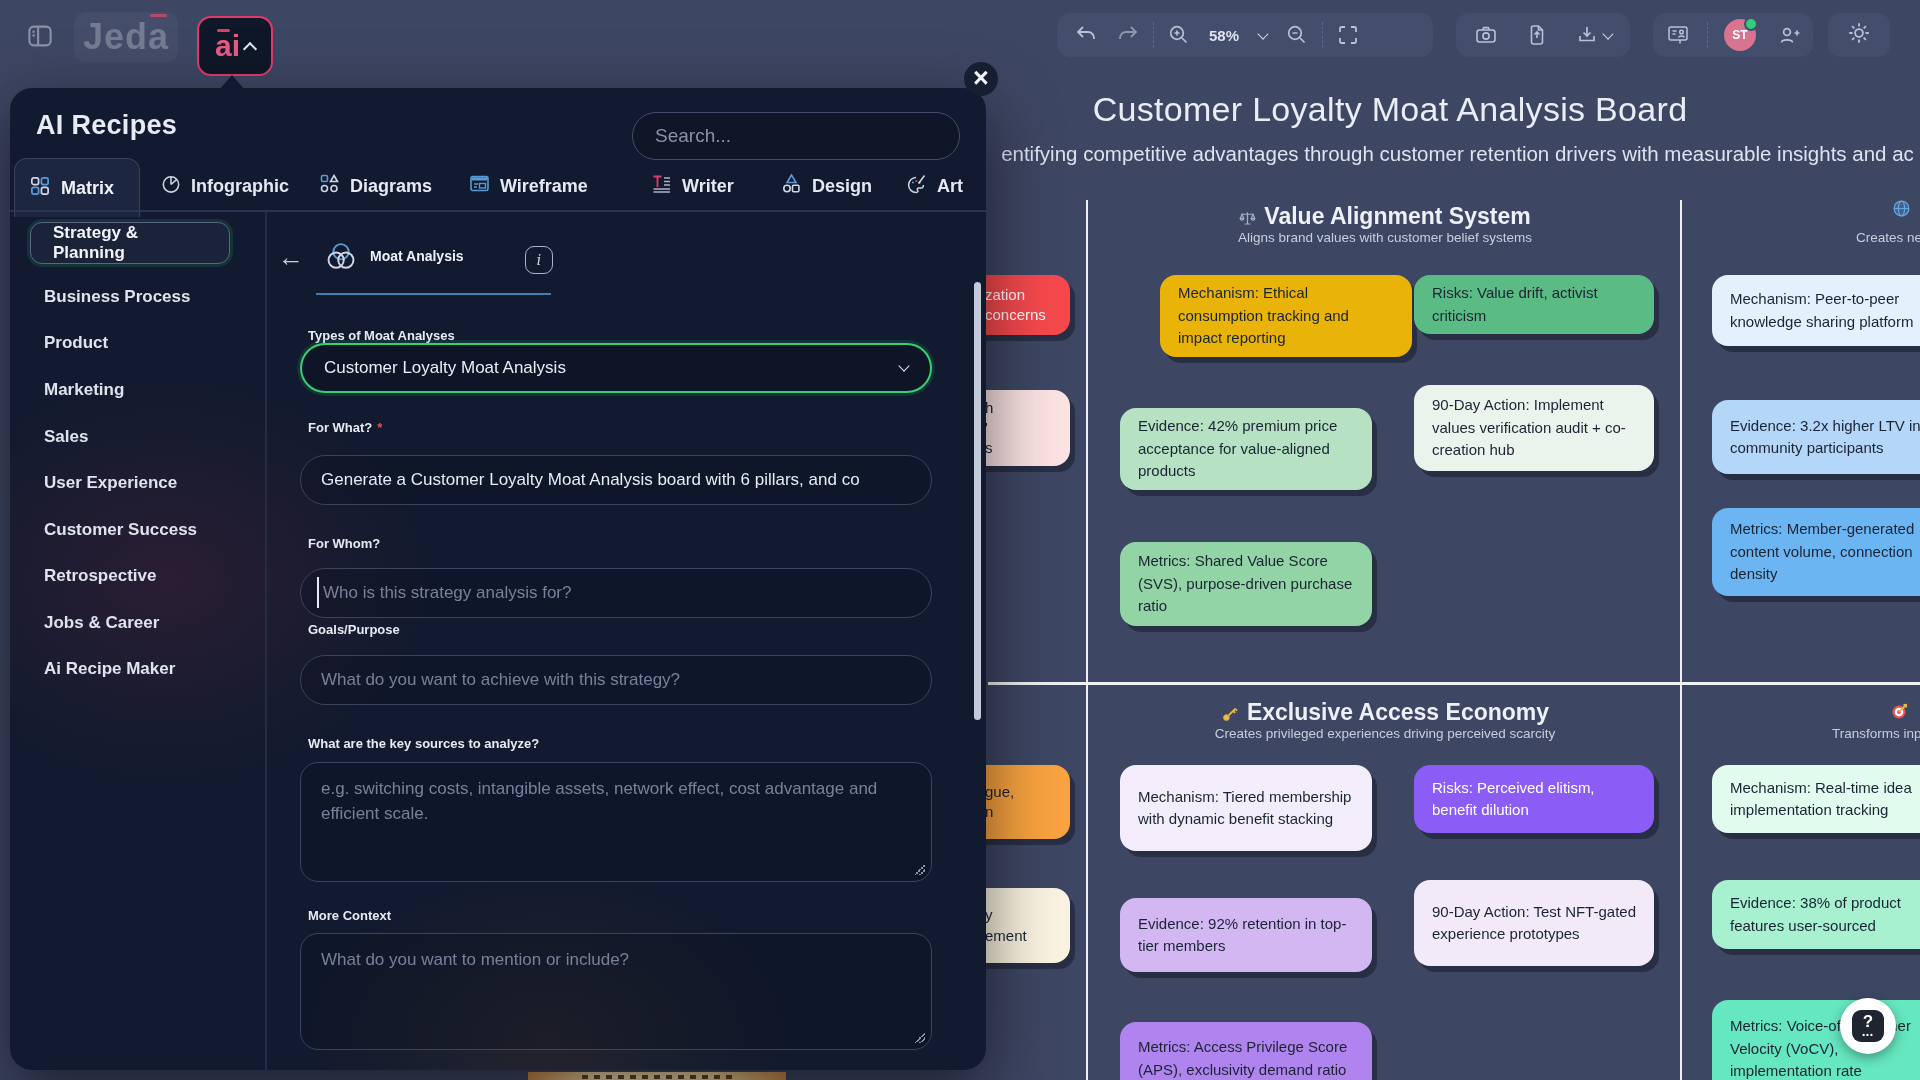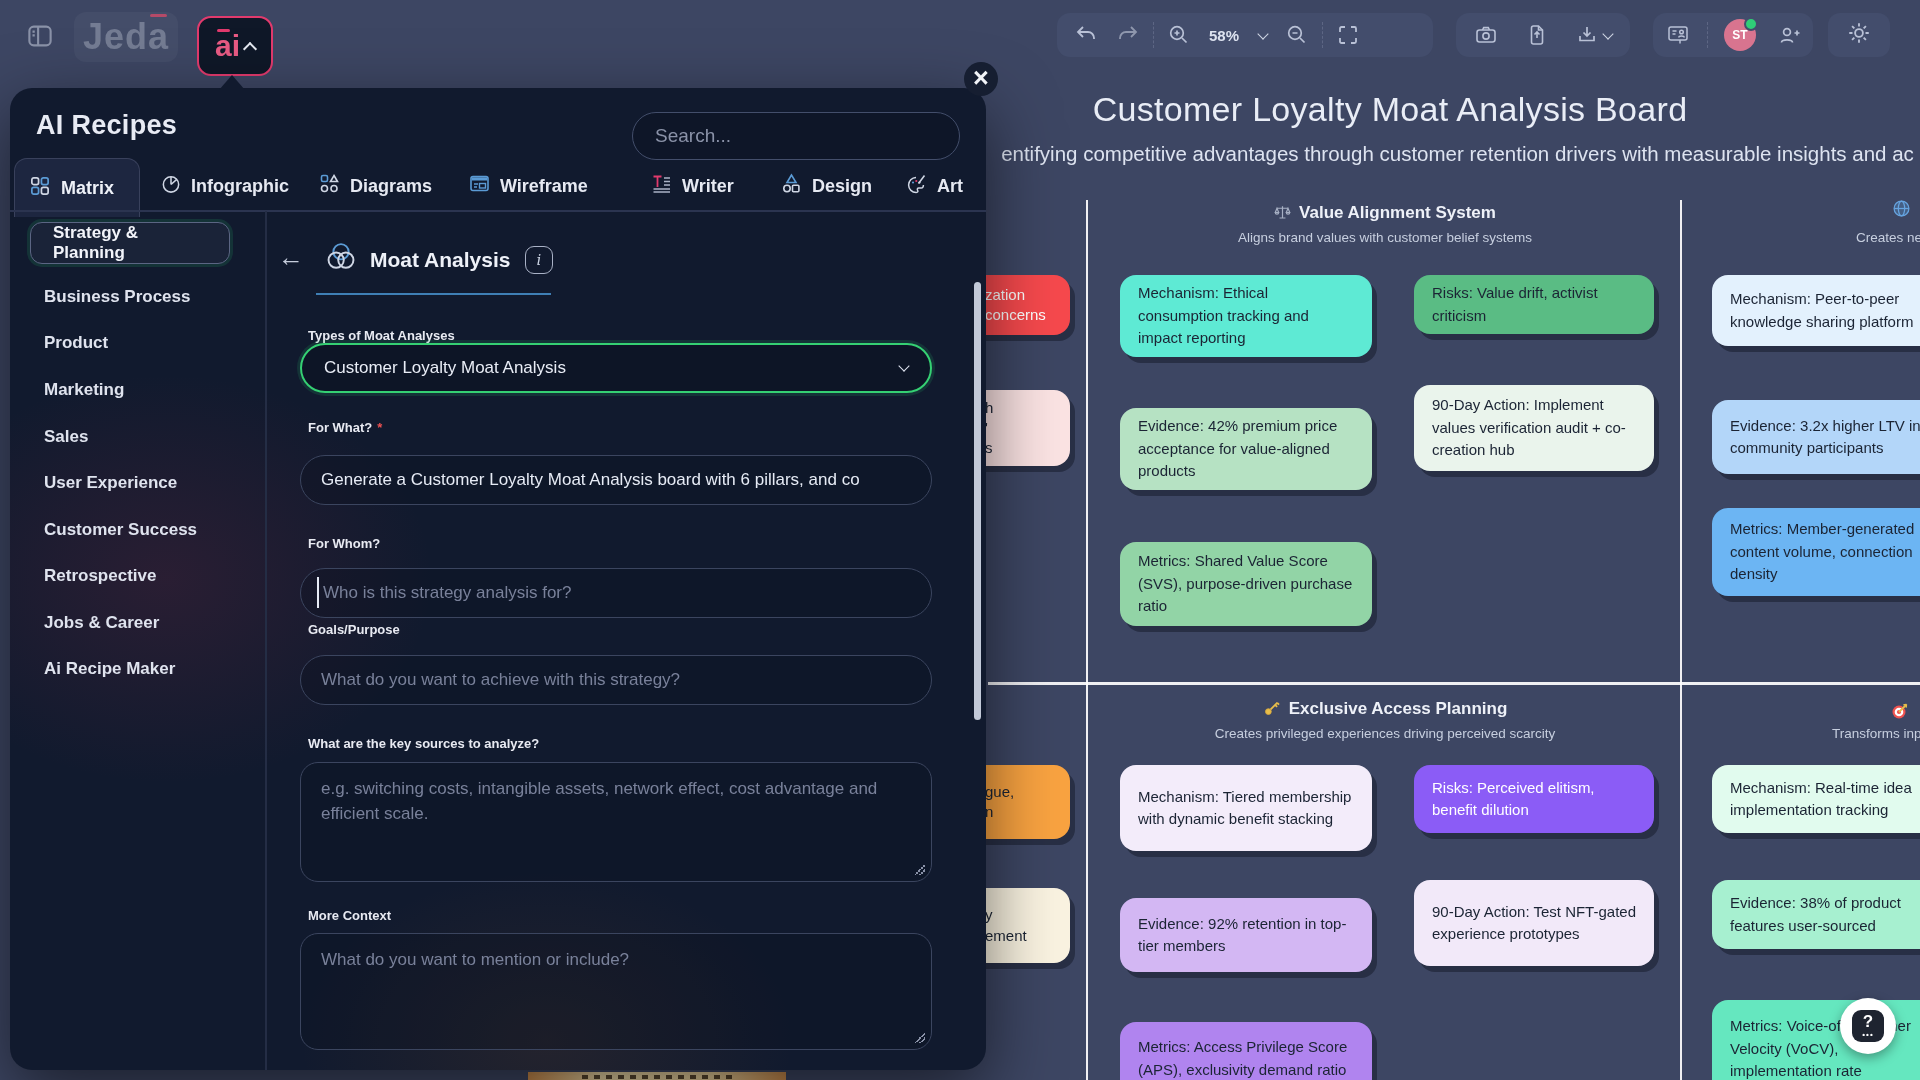--- a/index.html
+++ b/index.html
@@ -55,21 +55,21 @@
   .tab-matrix{left:4px;top:70px;height:59px;width:126px;background:#1d2640;border:1.5px solid #39415c;
         border-bottom:none;border-radius:13px 13px 0 0;display:flex;align-items:center;gap:10px;
         padding-left:14px;box-sizing:border-box;position:absolute;color:#eef1f8;font-size:18px;font-weight:600;cursor:pointer;}
   
   .side-divider{position:absolute;left:255px;top:123px;width:1.5px;height:859px;background:#242d45;}
   .side-item{position:absolute;left:20px;width:200px;height:42px;display:flex;align-items:center;
         color:#dfe3ee;font-size:17px;font-weight:600;cursor:pointer;padding-left:14px;box-sizing:border-box;}
   .side-item.sel{border:1.5px solid #5b6583;border-radius:12px;background:#1a2338;color:#f2f4fa;}
   
   .back-arrow{position:absolute;left:268px;top:156px;font-size:26px;color:#c6cddc;cursor:pointer;line-height:1;}
-  .recipe-title{position:absolute;left:360px;top:160px;font-size:21px;font-weight:700;color:#eef1f8;}
+  .recipe-title{position:absolute;left:360px;top:160px;font-size:14px;font-weight:700;color:#eef1f8;}
   .recipe-underline{position:absolute;left:306px;top:205px;width:235px;height:2px;background:#3f7fb5;}
   .info-badge{position:absolute;left:515px;top:158px;width:26px;height:26px;border:1.7px solid #a9b2c6;
         border-radius:9px;color:#c9d1e1;font-family:"DejaVu Serif",serif;font-style:italic;font-size:15px;
         display:flex;align-items:center;justify-content:center;cursor:pointer;}
   .flabel{position:absolute;left:298px;font-size:13px;font-weight:700;color:#e8eaf2;}
   .req{color:#f05252;margin-left:5px;}
   .field{position:absolute;left:290px;width:632px;height:50px;}
   .sel{border:2px solid #35d073;box-shadow:0 0 0 3px rgba(46,204,113,.14);border-radius:26px;
         background:#0d1526;display:flex;align-items:center;color:#e9edf6;font-size:17px;
         padding:0 22px;box-sizing:border-box;cursor:pointer;justify-content:space-between;}
@@ -86,30 +86,30 @@
   .tan-strip{position:absolute;left:528px;top:1072px;width:258px;height:10px;z-index:5;
         background:linear-gradient(90deg,#c98a4b,#ecd9a8 28%,#e8cf9b 72%,#c98a4b);display:flex;align-items:center;}
   .tan-strip .marks{margin:0 auto;width:150px;height:4px;
         background:repeating-linear-gradient(90deg,rgba(40,25,10,.75) 0 6px,transparent 6px 12px);}
   
   .board-title{position:absolute;left:1090px;top:90px;width:600px;text-align:center;font-size:34px;
         font-weight:500;color:#e9edf6;letter-spacing:.3px;}
   .board-sub{position:absolute;left:985px;top:142px;width:945px;text-align:center;font-size:20.5px;
         color:#dde3f0;white-space:nowrap;overflow:visible;}
   .gline{position:absolute;background:rgba(255,255,255,.92);}
-  .sec-head{position:absolute;text-align:center;color:#eef1f8;font-size:17px;font-weight:600;}
+  .sec-head{position:absolute;text-align:center;color:#eef1f8;font-size:23px;font-weight:600;}
   .sec-head .ic{display:inline-block;vertical-align:-3px;margin-right:8px;}
   .sec-sub{position:absolute;text-align:center;color:#c7cfdf;font-size:13.5px;}
   .note{position:absolute;border-radius:16px;display:flex;align-items:center;
         padding:10px 18px;box-sizing:border-box;font-size:15px;line-height:1.5;color:#1b2434;
         box-shadow:5px 6px 0 rgba(15,20,33,.45);cursor:pointer;}
   .note.cutL{white-space:pre-line;padding-left:105px;line-height:1.35;}
   [data-color="red"]{background:#f6494d;color:#fff;}
   [data-color="pink-light"]{background:#fbe3e3;}
-  [data-color="mint-pale"]{background:#5eead4;}
+  [data-color="mint-pale"]{background:#eab308;margin-left:40px;}
   [data-color="mint-white"]{background:#eaf4ec;}
   [data-color="green-light"]{background:#b6e2c3;}
   [data-color="green-mid"]{background:#92d4a6;}
   [data-color="green"]{background:#5abc84;}
   [data-color="blue-pale"]{background:#e3f1fd;}
   [data-color="blue-light"]{background:#b3d6f9;}
   [data-color="blue-mid"]{background:#6cb5f3;}
   [data-color="orange"]{background:#f9a341;}
   [data-color="cream"]{background:#faf3e1;}
   [data-color="lav-pale"]{background:#f3ecfa;}
@@ -164,21 +164,21 @@
   <div class="sec-sub" style="left:1856px;top:230px;white-space:nowrap;text-align:left;">Creates netw</div>
 
   <div class="sec-head" style="left:1090px;top:699px;width:590px;">
     <span class="ic">
       <svg width="18" height="18" viewBox="0 0 20 20">
           <g stroke="#e8bd4a" stroke-width="2" fill="none">
       <circle cx="6" cy="14" r="3.2" fill="#e8bd4a" stroke="#d9a93c" stroke-width="1"></circle>
       <path d="M8.5 11.5L16 4M13.5 6.5l2.2 2.2M15.8 4.2l2 2"></path>
           </g>
         </svg>
-    </span><span>Exclusive Access Planning</span>
+    </span><span>Exclusive Access Economy</span>
   </div>
   <div class="sec-sub" style="left:1090px;top:726px;width:590px;">Creates privileged experiences driving perceived scarcity</div>
 
   <div class="abs" style="left:1890px;top:701px;">
     <svg width="20" height="20" viewBox="0 0 20 20">
     <circle cx="9" cy="11" r="6.5" fill="#ef5350"></circle>
         <circle cx="9" cy="11" r="4.3" fill="#fff"></circle>
     <circle cx="9" cy="11" r="2.1" fill="#ef5350"></circle>
     <path d="M9 11L16.5 3.5" stroke="#e8bd4a" stroke-width="1.8" fill="none"></path>
     <path d="M16.5 3.5l-3.2.4M16.5 3.5l-.4 3.2" stroke="#e8bd4a" stroke-width="1.4" fill="none"></path>

